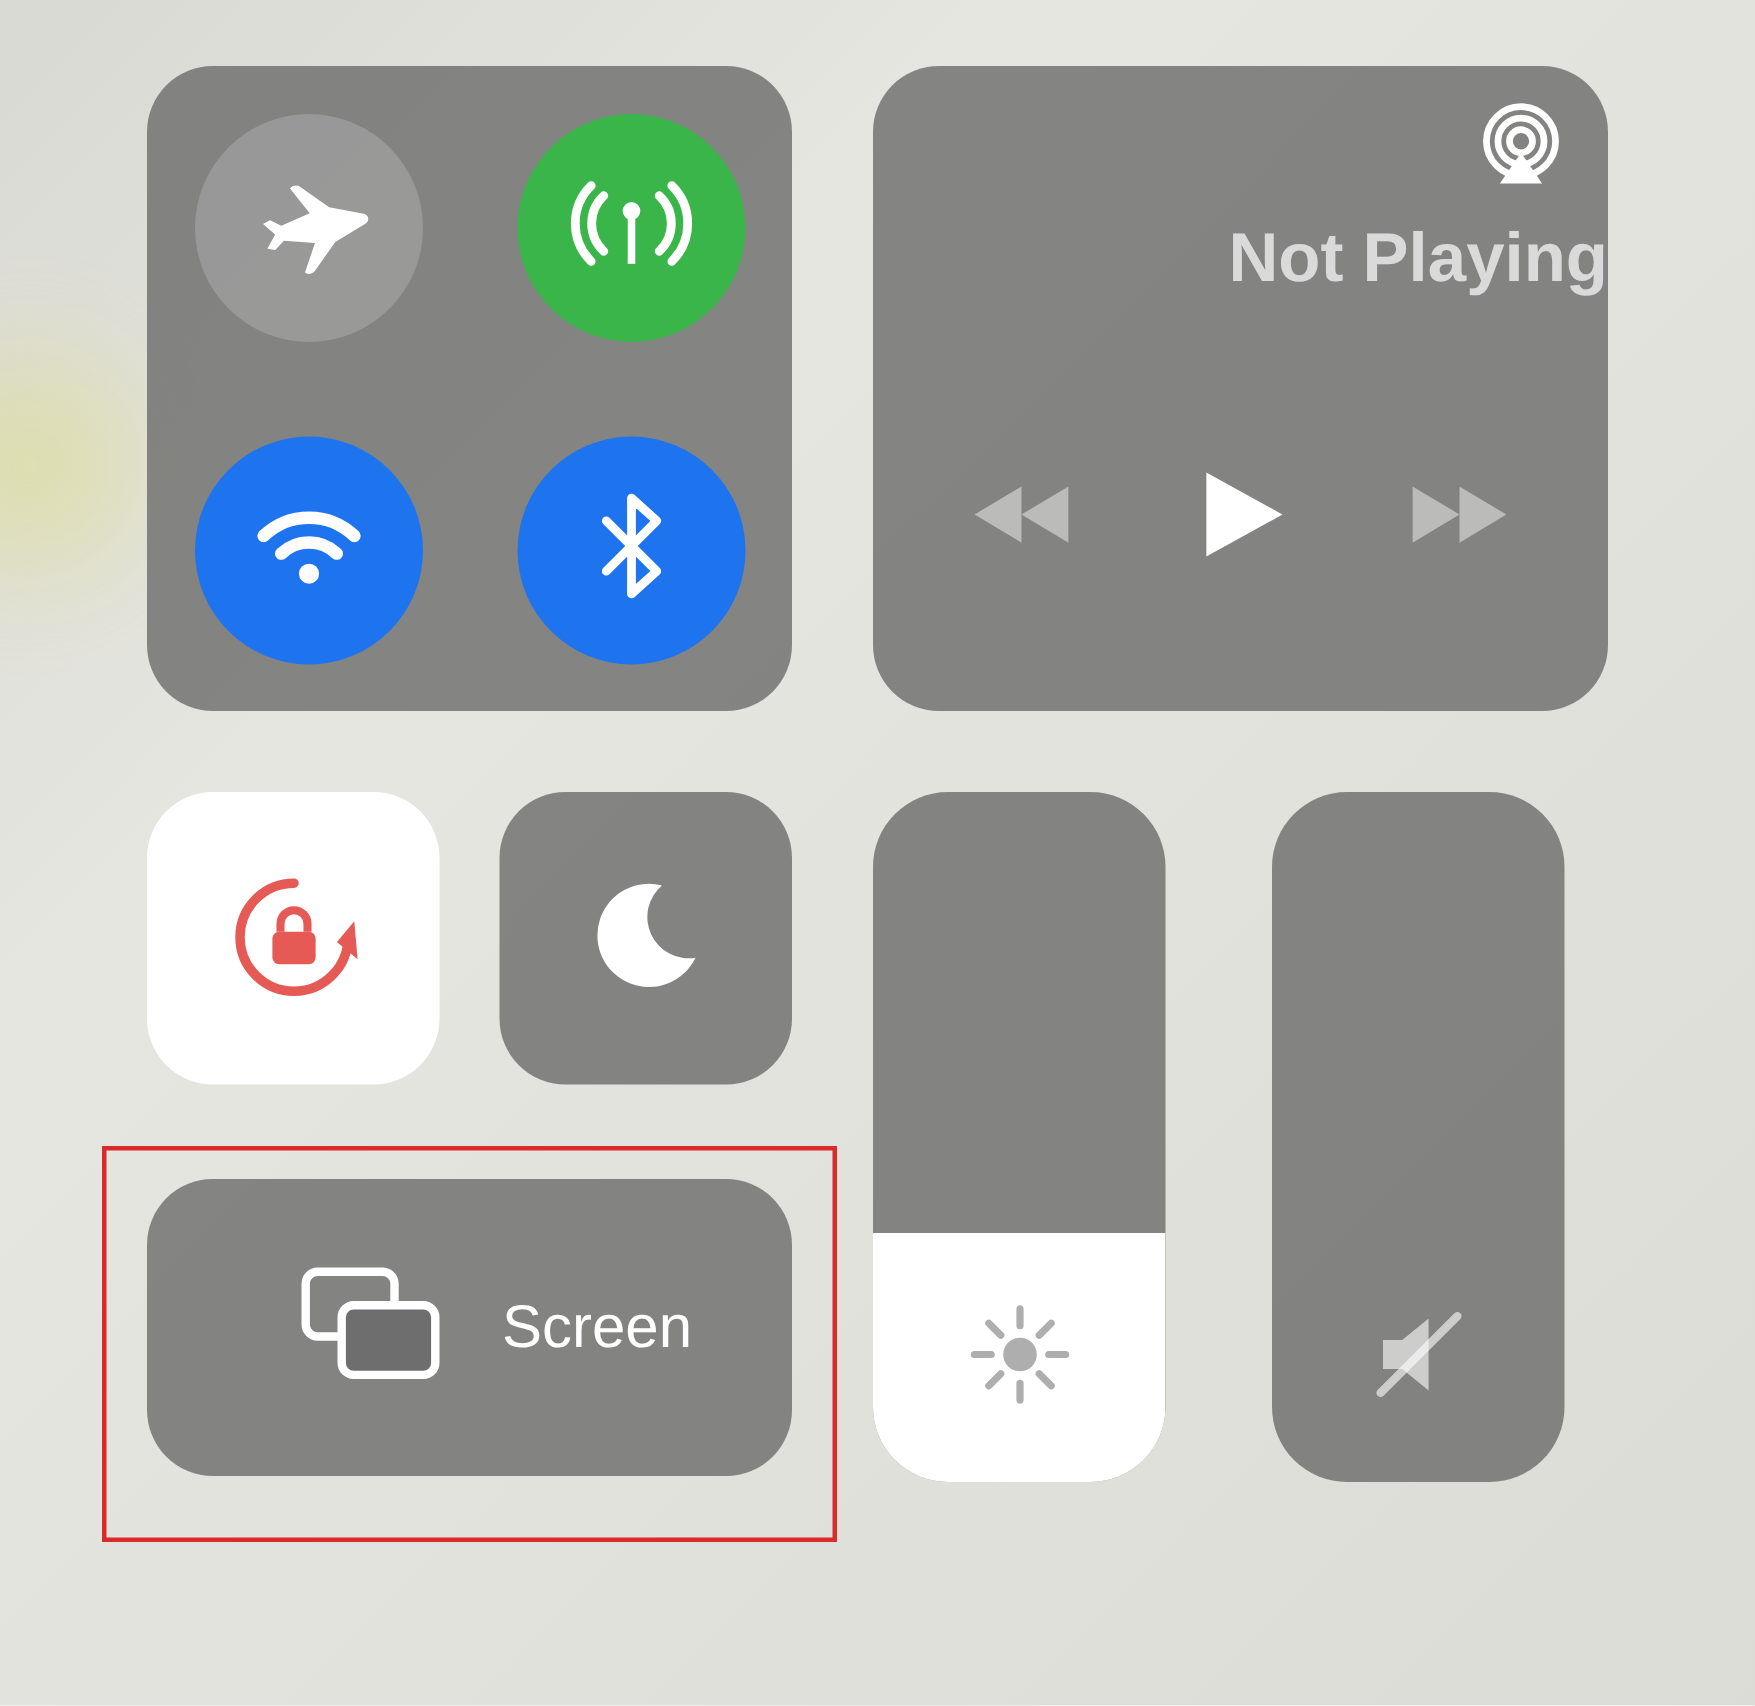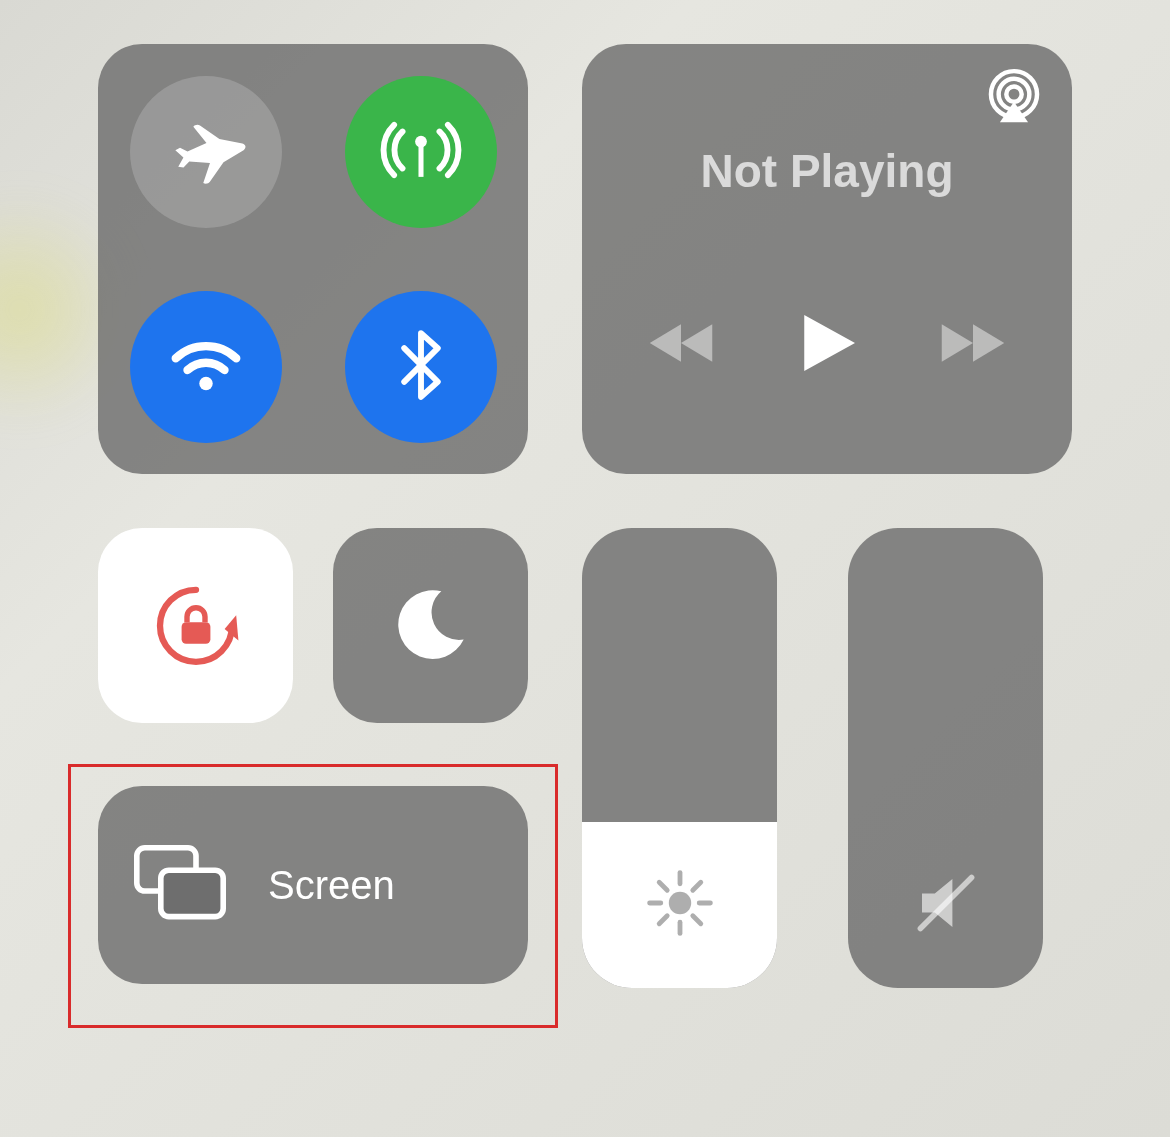--- a/index.html
+++ b/index.html
@@ -55,21 +55,21 @@
 
   
   .media {
     left: 582px;
     top: 44px;
     width: 490px;
     height: 430px;
     padding-top: 100px;
   }
   .media-title {
-    text-align: center;
+    text-align: right;
     color: rgba(255,255,255,0.7);
     font-size: 46px;
     font-weight: 600;
   }
   .media-controls {
     margin-top: 110px;
     display: flex;
     justify-content: space-around;
     align-items: center;
     padding: 0 24px;
@@ -119,20 +119,21 @@
   }
   .screen-mirror {
     left: 98px;
     top: 786px;
     width: 430px;
     height: 198px;
     display: flex;
     align-items: center;
     padding-left: 32px;
     gap: 38px;
+    justify-content: center;
   }
   .screen-mirror svg { width: 100px; height: 80px; flex-shrink: 0; }
   .sm-label {
     color: #fff;
     font-size: 40px;
     font-weight: 500;
     line-height: 1.15;
   }
 
   

